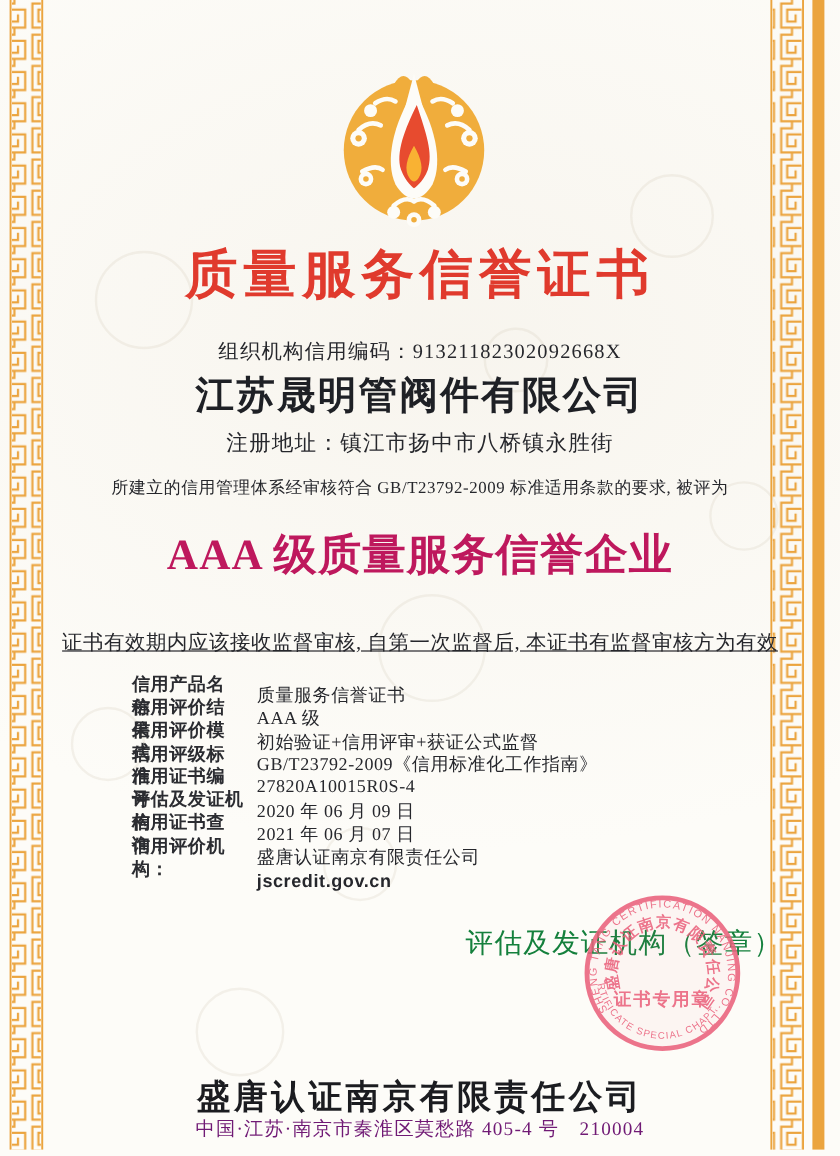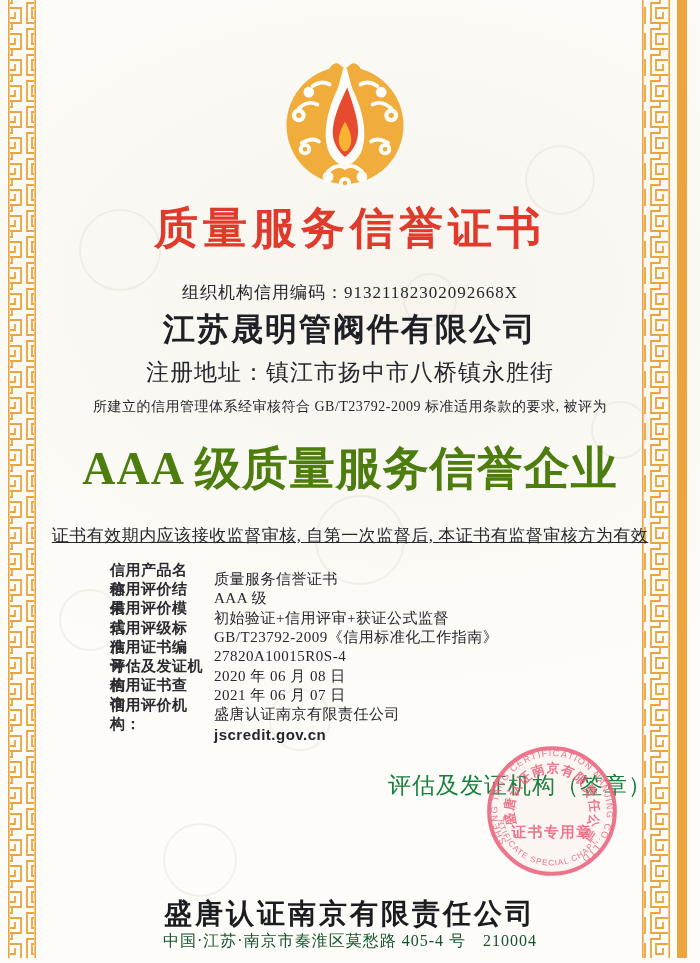--- a/index.html
+++ b/index.html
@@ -17,44 +17,44 @@
   .centered{left:0;right:0;text-align:center;}
   .border-svg{left:0;top:0;width:700px;height:963px;pointer-events:none;}
   .logo{left:268px;top:46px;width:154px;height:154px;}
   .title{
     top:199px;margin:0;
     font-size:44px;font-weight:bold;letter-spacing:5px;
     color:#E03A2D;
   }
   .org-code{top:281px;font-size:17px;letter-spacing:1px;}
   .company{top:308px;font-size:32px;font-weight:bold;letter-spacing:2px;color:#1E2025;}
-  .addr{top:357px;font-size:23px;letter-spacing:1px;}
+  .addr{top:357px;font-size:18px;letter-spacing:1px;}
   .statement{top:398px;font-size:14px;letter-spacing:0.5px;}
-  .award{top:438px;font-size:46px;font-weight:bold;letter-spacing:1px;color:#4d7c0f;}
+  .award{top:438px;font-size:36px;font-weight:bold;letter-spacing:1px;color:#be185d;}
   .validity{top:524px;font-size:17px;letter-spacing:0.5px;text-decoration:underline;}
   .details{left:110px;top:570px;width:480px;}
   .drow{display:flex;align-items:center;height:19.3px;font-size:15px;}
   .dlabel{flex:0 0 104px;font-weight:bold;color:#2B2C31;letter-spacing:0.5px;}
   .dvalue{white-space:nowrap;letter-spacing:0.5px;}
   .link{
     font-family:"Liberation Sans","DejaVu Sans",sans-serif;
     font-weight:bold;font-size:14.5px;
     text-decoration:underline;text-decoration-thickness:2px;text-underline-offset:3px;
   }
   .link2{
     font-family:"Liberation Sans","DejaVu Sans",sans-serif;
     font-weight:bold;font-size:15px;
   }
   .sign-label{left:388px;top:770px;font-size:23px;letter-spacing:1px;color:#15803d;z-index:1;}
   .seal{left:476px;top:735px;width:152px;height:152px;z-index:2;}
   .footer-company{
     top:895px;font-size:28px;font-weight:bold;letter-spacing:3px;color:#1B1C20;
     font-family:"Liberation Sans","DejaVu Sans",sans-serif;
   }
-  .footer-address{top:931px;font-size:16px;letter-spacing:1px;color:#14532d;}
+  .footer-address{top:931px;font-size:16px;letter-spacing:1px;color:#701a75;}
 </style>
 </head>
 <body>
 
 <svg class="abs border-svg" xmlns="http://www.w3.org/2000/svg">
   <defs>
     <pattern id="gk" width="24" height="26" patternUnits="userSpaceOnUse">
       <path d="M12 0 L12 3 L3 3 L3 23 L21 23 L21 8 L8 8 L8 18 L15 18 L15 12 M12 23 L12 26" fill="none" stroke="#EBA43E" stroke-width="1.8"></path>
     </pattern>
   </defs>
@@ -155,21 +155,21 @@
   <div class="drow">
       <span class="dlabel">信用评级标准：</span>
       <span class="dvalue">GB/T23792-2009《信用标准化工作指南》</span>
     </div>
   <div class="drow">
       <span class="dlabel">信用证书编号：</span>
       <span class="dvalue">27820A10015R0S-4</span>
     </div>
   <div class="drow">
       <span class="dlabel">评估及发证机构：</span>
-      <span class="dvalue">2020 年 06 月 08 日</span>
+      <span class="dvalue">2020 年 06 月 09 日</span>
     </div>
   <div class="drow">
       <span class="dlabel">信用证书查询：</span>
       <span class="dvalue">2021 年 06 月 07 日</span>
     </div>
   <div class="drow">
       <span class="dlabel">信用评价机构：</span>
       <span class="dvalue">盛唐认证南京有限责任公司</span>
     </div>
   <div class="drow">

